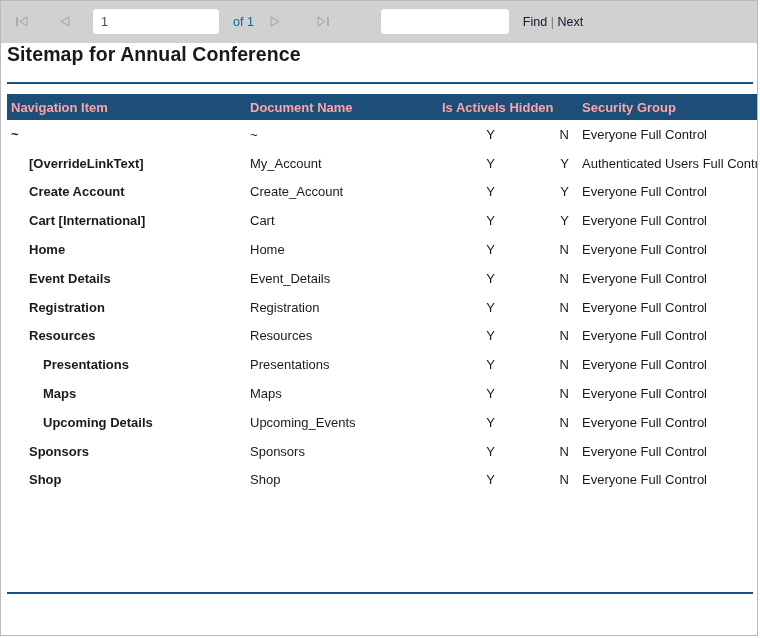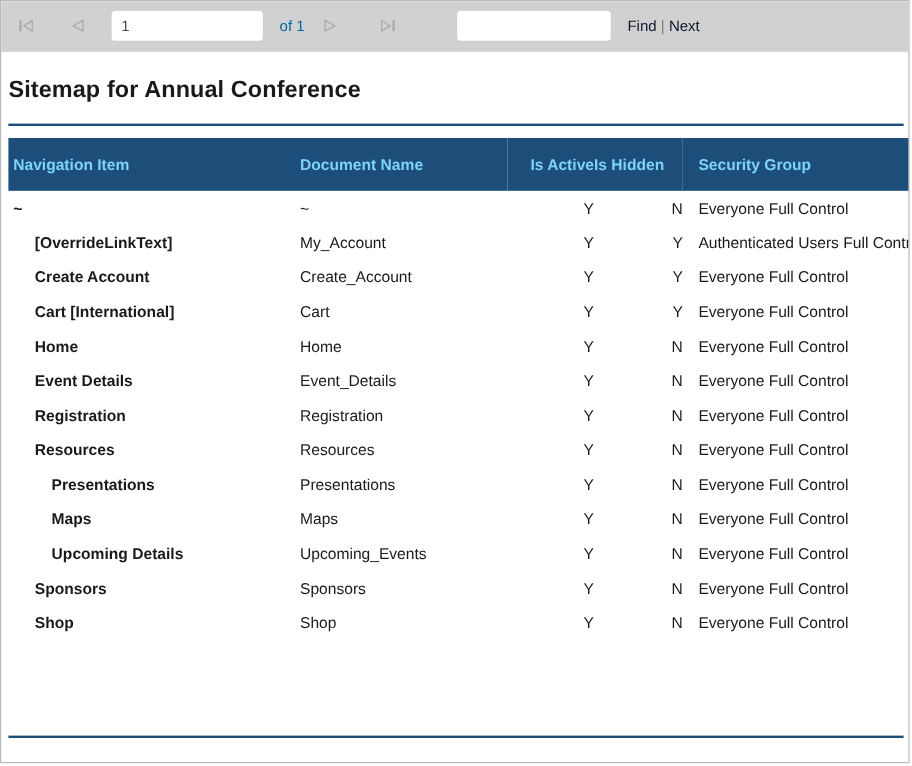--- a/index.html
+++ b/index.html
@@ -101,21 +101,20 @@
   }
 
   .org-name {
     margin-top: 26px;
     font-size: 15.5px;
     font-weight: bold;
     color: #1f5c8b;
     letter-spacing: 0.1px;
   }
   .report-title {
-    margin-top: 21px;
     font-size: 19.5px;
     font-weight: bold;
     color: #191919;
     letter-spacing: 0.1px;
   }
   .title-rule {
     margin-top: 16px;
     width: 746px;
     height: 2px;
     background: #1d4f7c;
@@ -123,24 +122,24 @@
 
   
   .sitemap-table {
     margin-top: 10px;
     width: 746px;
     border-collapse: collapse;
     table-layout: fixed;
   }
   .sitemap-table thead th {
     background: #1c4e79;
-    color: #7dd3fc;
+    color: #fca5a5;
     font-size: 13px;
     font-weight: bold;
-    height: 44px;
+    height: 26px;
     text-align: left;
     padding: 0;
     vertical-align: middle;
     white-space: nowrap;
     margin-left: 32px;
   }
   .sitemap-table thead th.c-nav  { width: 239px; padding-left: 4px; }
   .sitemap-table thead th.c-doc  { width: 173px; }
   .sitemap-table thead th.c-act  { width: 72px;  text-align: right; }
   .sitemap-table thead th.c-hid  { width: 74px;  }

